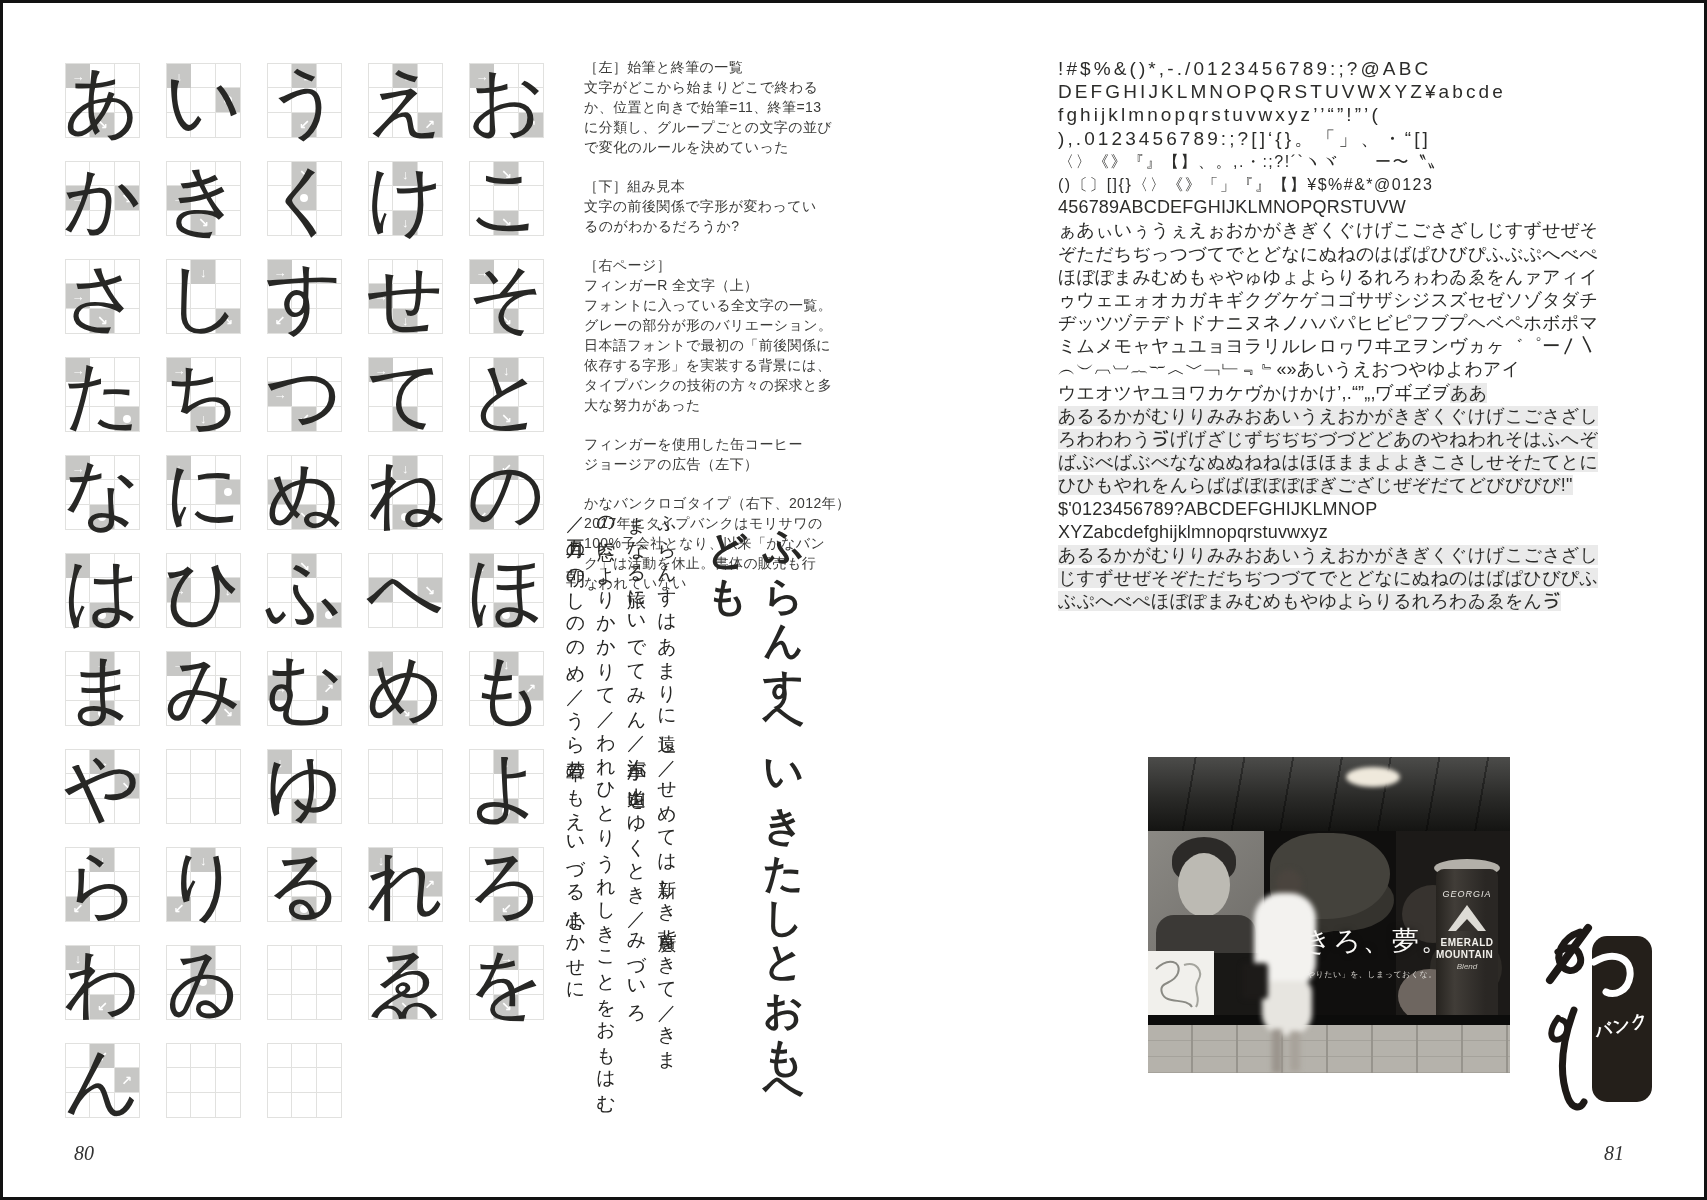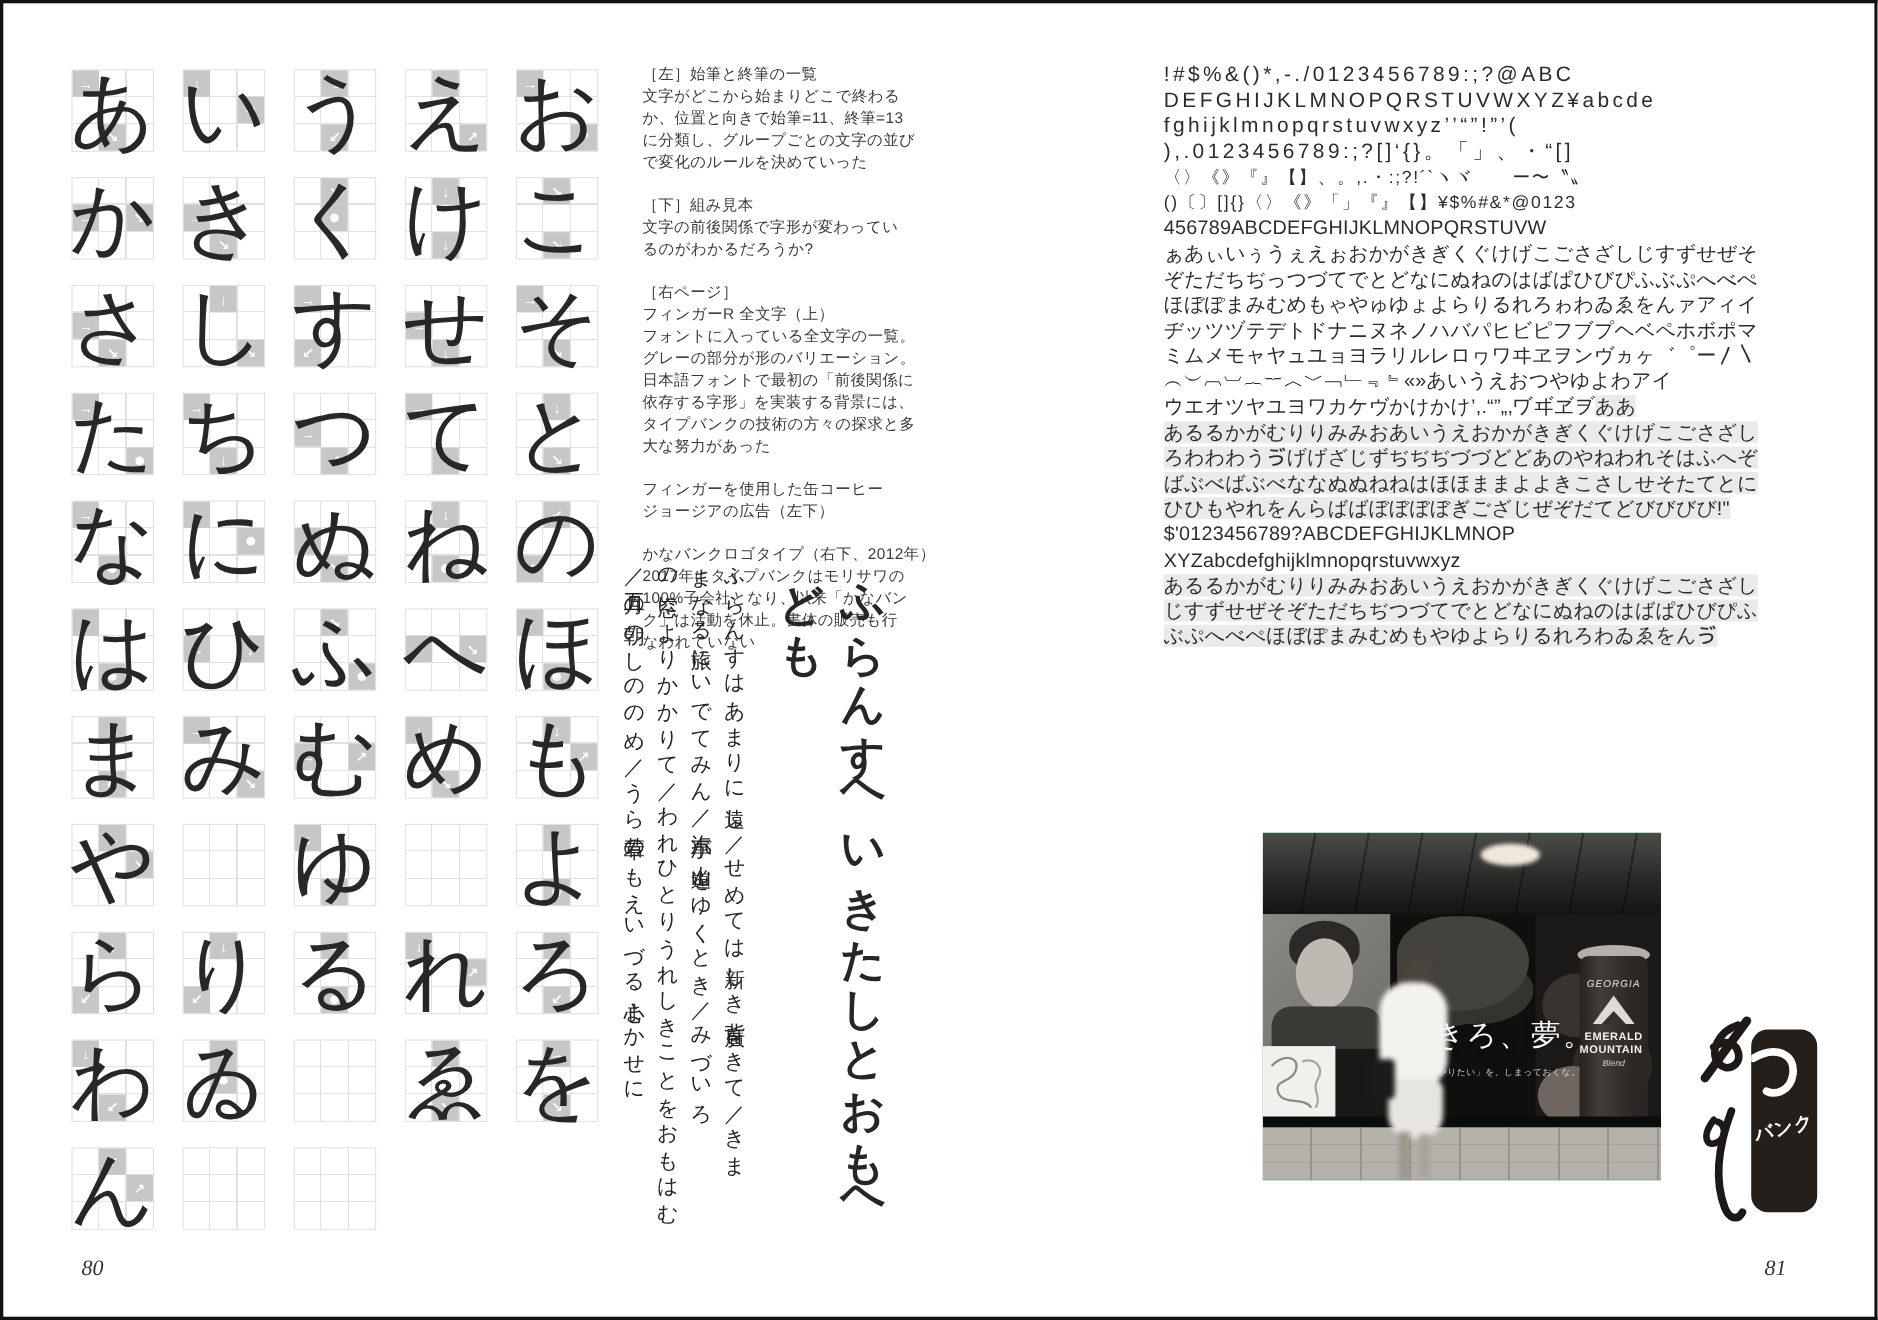--- a/index.html
+++ b/index.html
@@ -42,21 +42,21 @@
   
   #specimen{position:absolute;left:1058px;top:57px;width:452px;color:#2c2c2a;}
   .sline{white-space:nowrap;line-height:23.2px;height:23.2px;}
   .sline.a{font-size:19px;letter-spacing:3.1px;}
   .sline.b{font-size:16px;letter-spacing:1.5px;}
   .sline.c{font-size:18px;letter-spacing:.2px;}
   .hl{background:#eaeaea;}
 
   
   #photo{position:absolute;left:1148px;top:757px;width:362px;height:316px;
-         background:#22c55e;overflow:hidden;}
+         background:#fdba74;overflow:hidden;}
   #photo *{position:absolute;}
   .ph-ceiling{left:0;top:0;width:362px;height:74px;
       background:linear-gradient(180deg,#4c4c4a 0%,#2a2a28 55%,#141412 100%);}
   .ph-ceilgrid{left:0;top:0;width:362px;height:74px;opacity:.35;
       background:repeating-linear-gradient(100deg,transparent 0 46px,#000 46px 48px);}
   .ph-lamp{left:198px;top:10px;width:54px;height:20px;border-radius:50%;
       background:#efe9dc;filter:blur(2px);}
   .ph-wall{left:0;top:74px;width:362px;height:188px;background:#191816;}
   .ph-poster-man{left:0;top:0;width:116px;height:122px;
       background:linear-gradient(135deg,#8b8984,#6f6d69);}
@@ -452,20 +452,21 @@
     <div class="sline a"><span>!#$%&amp;()*,-./0123456789:;?@ABC</span></div>
     <div class="sline a"><span>DEFGHIJKLMNOPQRSTUVWXYZ¥abcde</span></div>
     <div class="sline a"><span>fghijklmnopqrstuvwxyz’’“”!”’(</span></div>
     <div class="sline a"><span>),.0123456789:;?[]‘{}。「」、・“[]</span></div>
     <div class="sline b"><span>〈〉《》『』【】、。,.・:;?!´`ヽヾゝゞー〜〝〟</span></div>
     <div class="sline b"><span>()〔〕[]{}〈〉《》「」『』【】¥$%#&amp;*@0123</span></div>
     <div class="sline c"><span>456789ABCDEFGHIJKLMNOPQRSTUVW</span></div>
     <div class="sline c"><span>ぁあぃいぅうぇえぉおかがきぎくぐけげこごさざしじすずせぜそ</span></div>
     <div class="sline c"><span>ぞただちぢっつづてでとどなにぬねのはばぱひびぴふぶぷへべぺ</span></div>
     <div class="sline c"><span>ほぼぽまみむめもゃやゅゆょよらりるれろゎわゐゑをんァアィイ</span></div>
+    <div class="sline c"><span>ゥウェエォオカガキギクグケゲコゴサザシジスズセゼソゾタダチ</span></div>
     <div class="sline c"><span>ヂッツヅテデトドナニヌネノハバパヒビピフブプヘベペホボポマ</span></div>
     <div class="sline c"><span>ミムメモャヤュユョヨラリルレロヮワヰヱヲンヴヵヶ゛゜ー〳〵</span></div>
     <div class="sline c"><span>︵︶︹︺︷︸︿﹀﹁﹂﹃﹄«»あいうえおつやゆよわアイ</span></div>
     <div class="sline c"><span>ウエオツヤユヨワカケヴかけかけ’,.“”„,ヷヸヹヺ</span><span class="hl">ああ</span></div>
     <div class="sline c"><span class="hl">あるるかがむりりみみおあいうえおかがきぎくぐけげこごさざし</span></div>
     <div class="sline c"><span class="hl">ろわわわうゔげげざじずぢぢぢづづどどあのやねわれそはふへぞ</span></div>
     <div class="sline c"><span class="hl">ばぶべばぶべななぬぬねねはほほままよよきこさしせそたてとに</span></div>
     <div class="sline c"><span class="hl">ひひもやれをんらばばぼぼぼぼぎござじぜぞだてどびびびび!"</span></div>
     <div class="sline c"><span>$'0123456789?ABCDEFGHIJKLMNOP</span></div>
     <div class="sline c"><span>XYZabcdefghijklmnopqrstuvwxyz</span></div>

